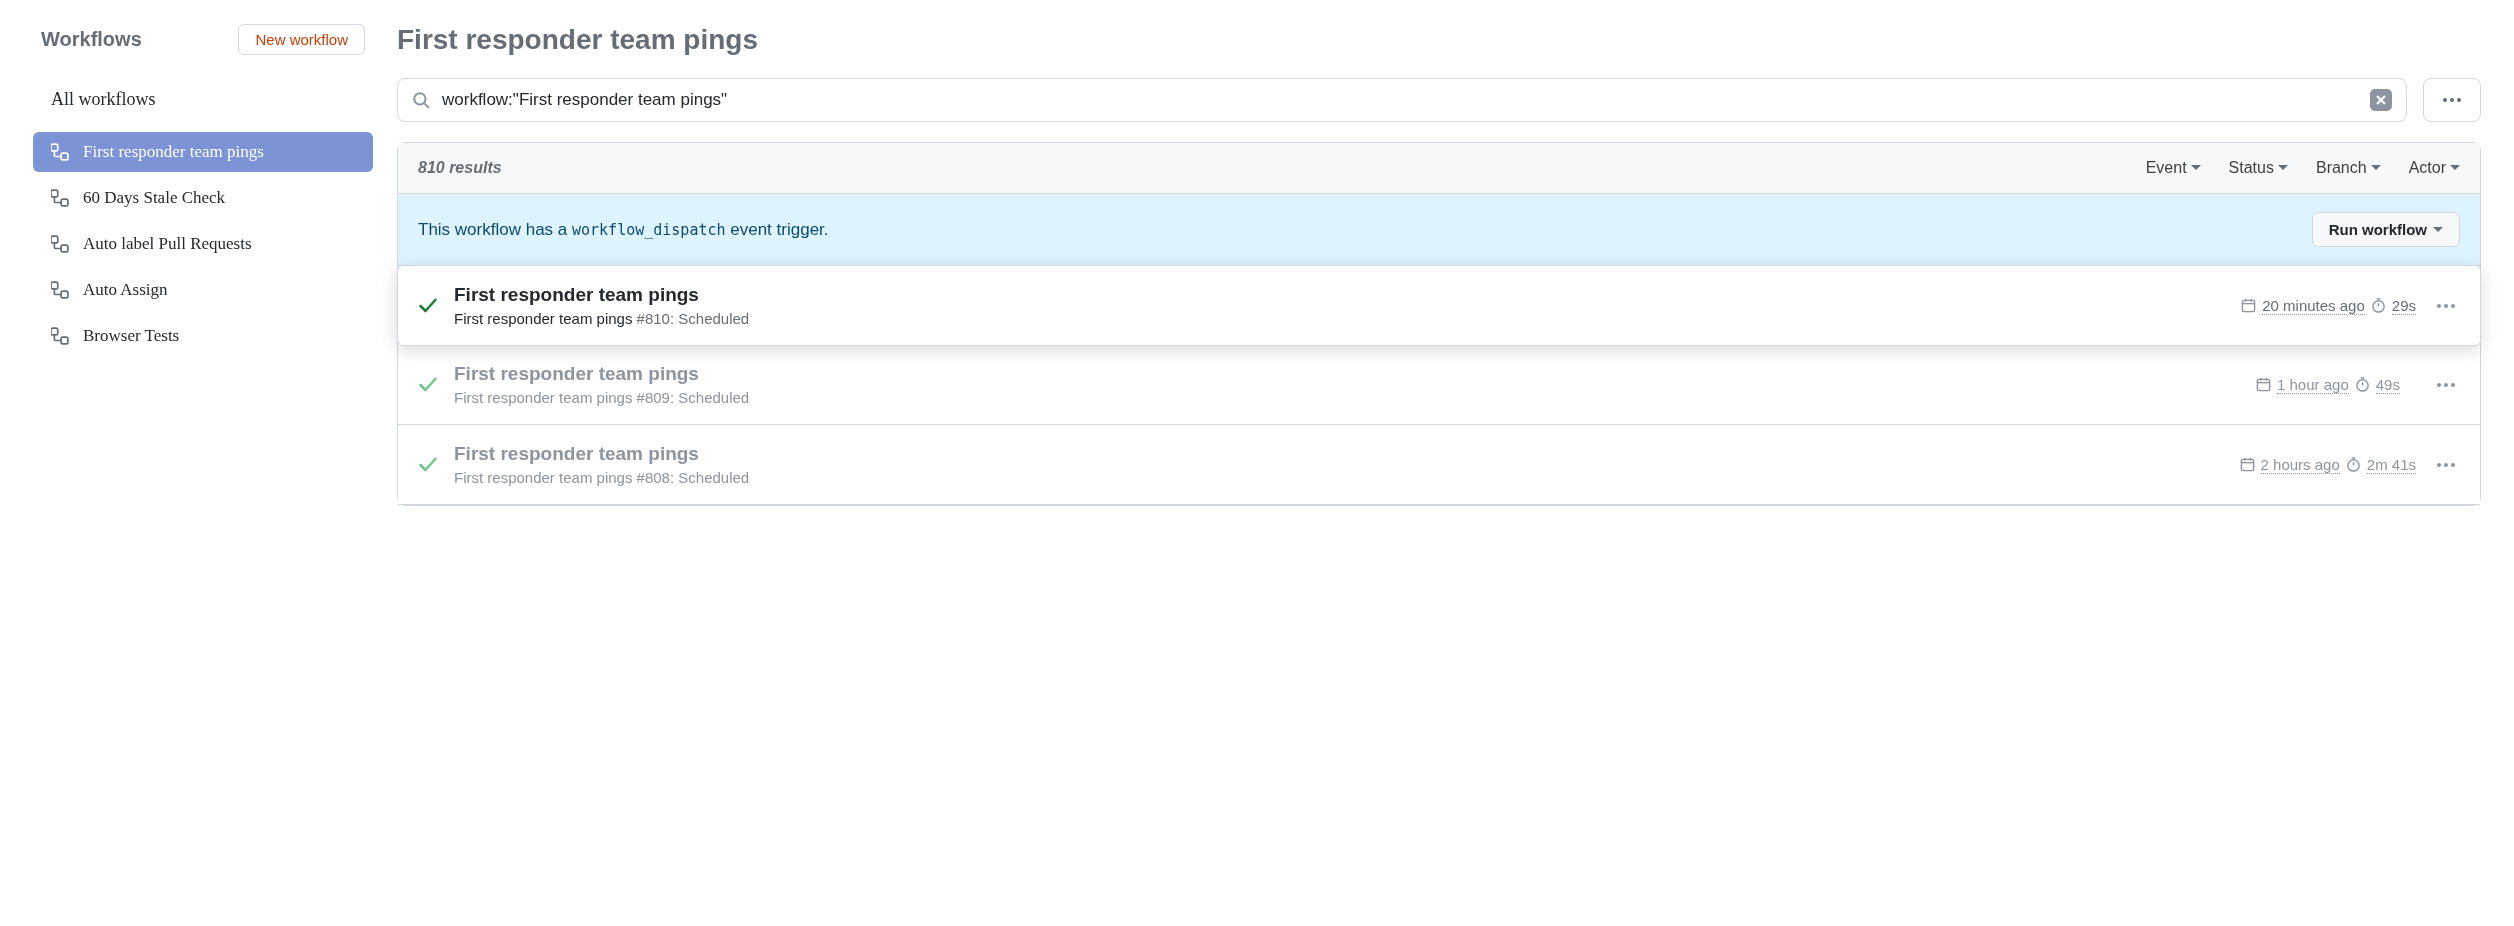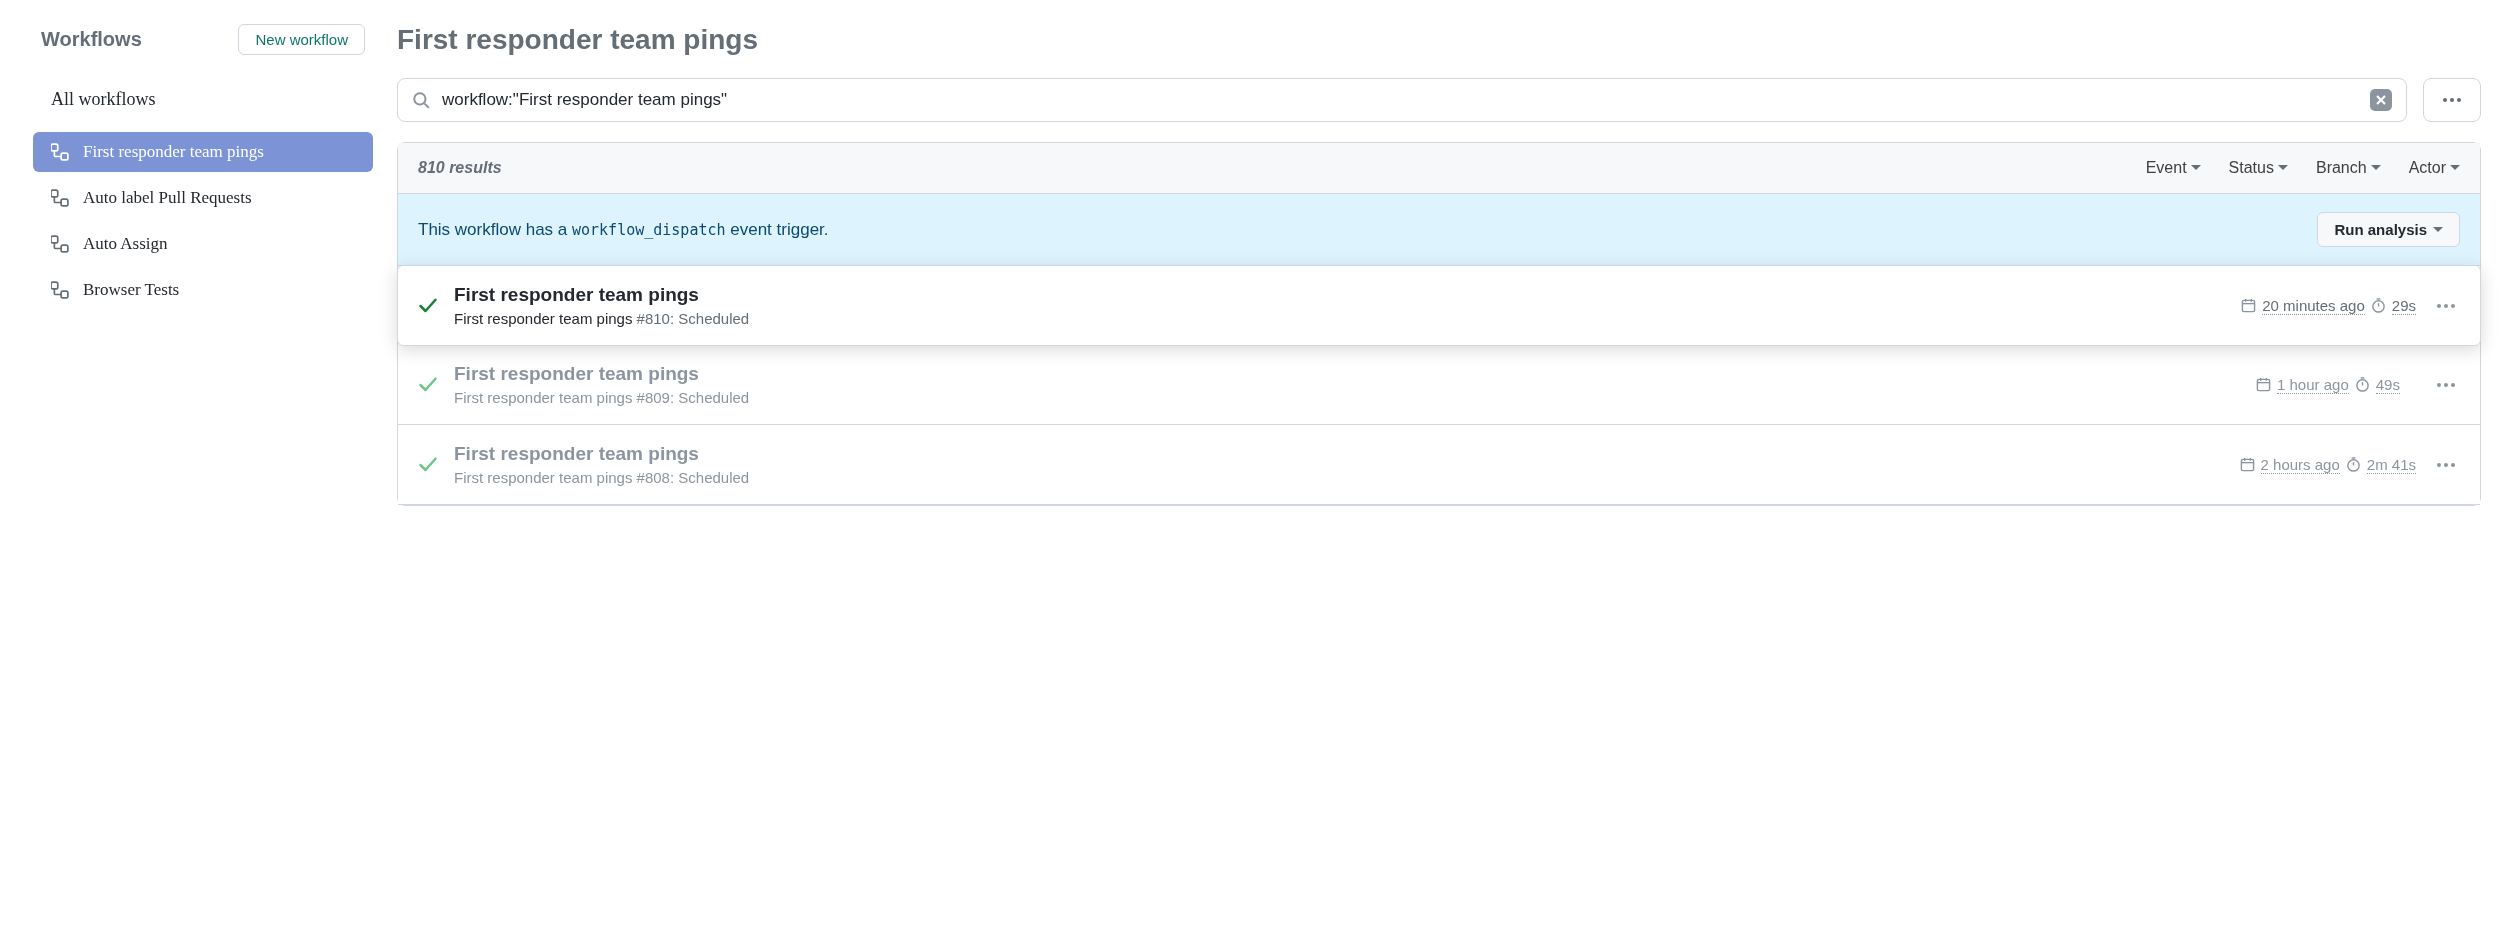--- a/index.html
+++ b/index.html
@@ -1,21 +1,21 @@
 <!DOCTYPE html>
 <html><head>
 <meta charset="utf-8">
 <style>
 * { box-sizing: border-box; margin: 0; padding: 0; }
 body { font-family: -apple-system, BlinkMacSystemFont, "Segoe UI", Helvetica, Arial, sans-serif; color: #24292f; background: #fff; font-size: 14px; }
 .container { display: flex; padding: 24px 33px; gap: 24px; }
 .sidebar { width: 340px; flex-shrink: 0; }
 .sidebar-header { display: flex; justify-content: space-between; align-items: center; margin-bottom: 24px; padding: 0 8px; }
 .sidebar-title { font-size: 20px; font-weight: 600; color: #656d76; }
-.new-workflow-btn { background: #fff; border: 1px solid #d0d7de; border-radius: 6px; padding: 6px 16px; font-size: 15px; color: #0f766e; cursor: pointer; font-weight: 500; }
+.new-workflow-btn { background: #fff; border: 1px solid #d0d7de; border-radius: 6px; padding: 6px 16px; font-size: 15px; color: #c2410c; cursor: pointer; font-weight: 500; }
 .sidebar-item { display: flex; align-items: center; gap: 14px; padding: 10px 18px; border-radius: 6px; cursor: pointer; color: #24292f; font-size: 17px; margin-bottom: 6px; font-family: Liberation Serif, serif; }
 .sidebar-item.all { padding-left: 18px; margin-bottom: 12px; font-size: 18px;}
 .sidebar-item.active { background: #7c93d6; color: #fff; }
 .sidebar-item.active svg { stroke: #fff; fill: #fff; }
 .workflow-icon { width: 18px; height: 18px; flex-shrink: 0; }
 .main { flex: 1; }
 .page-title { font-size: 28px; font-weight: 600; color: #656d76; margin-bottom: 22px; }
 .search-row { display: flex; gap: 16px; margin-bottom: 20px; }
 .search-box { flex: 1; display: flex; align-items: center; border: 1px solid #d0d7de; border-radius: 8px; padding: 10px 14px; gap: 12px; background: #fff; }
 .search-input { flex: 1; border: none; outline: none; font-size: 17px; color: #24292f; }
@@ -65,20 +65,28 @@
             <path d="M3 7 V11 a1 1 0 0 0 1 1 H9" fill="none" stroke="#fff" stroke-width="1.5"></path>
           </svg>
           <span>First responder team pings</span>
         </div>
         <div class="sidebar-item">
           <svg class="workflow-icon" viewBox="0 0 16 16" fill="#656d76">
             <rect x="0" y="1" width="6" height="6" rx="1.5" fill="none" stroke="#656d76" stroke-width="1.5"></rect>
             <rect x="9" y="9" width="6" height="6" rx="1.5" fill="none" stroke="#656d76" stroke-width="1.5"></rect>
             <path d="M3 7 V11 a1 1 0 0 0 1 1 H9" fill="none" stroke="#656d76" stroke-width="1.5"></path>
           </svg>
+          <span>60 Days Stale Check</span>
+        </div>
+        <div class="sidebar-item">
+          <svg class="workflow-icon" viewBox="0 0 16 16" fill="#656d76">
+            <rect x="0" y="1" width="6" height="6" rx="1.5" fill="none" stroke="#656d76" stroke-width="1.5"></rect>
+            <rect x="9" y="9" width="6" height="6" rx="1.5" fill="none" stroke="#656d76" stroke-width="1.5"></rect>
+            <path d="M3 7 V11 a1 1 0 0 0 1 1 H9" fill="none" stroke="#656d76" stroke-width="1.5"></path>
+          </svg>
           <span>Auto label Pull Requests</span>
         </div>
         <div class="sidebar-item">
           <svg class="workflow-icon" viewBox="0 0 16 16" fill="#656d76">
             <rect x="0" y="1" width="6" height="6" rx="1.5" fill="none" stroke="#656d76" stroke-width="1.5"></rect>
             <rect x="9" y="9" width="6" height="6" rx="1.5" fill="none" stroke="#656d76" stroke-width="1.5"></rect>
             <path d="M3 7 V11 a1 1 0 0 0 1 1 H9" fill="none" stroke="#656d76" stroke-width="1.5"></path>
           </svg>
           <span>Auto Assign</span>
         </div>
@@ -148,21 +156,21 @@
               </svg>
             </div>
         </div>
       </div>
 
       <div class="dispatch-banner">
         <div class="dispatch-text">
           <span>This workflow has a </span><code>workflow_dispatch</code><span> event trigger.</span>
         </div>
         <button class="run-workflow-btn">
-          <span>Run analysis</span>
+          <span>Run workflow</span>
           <svg width="10" height="6" viewBox="0 0 10 6" fill="#656d76">
               <path d="M0 0l5 5 5-5z"></path>
             </svg>
         </button>
       </div>
 
       <div id="runs-list">
           <div class="run-row highlighted">
     <svg class="check-icon" viewBox="0 0 16 16" fill="none" stroke="#1a7f37" stroke-width="2" stroke-linecap="round" stroke-linejoin="round">
               <path d="M2 8l4 4 8-9"></path>

